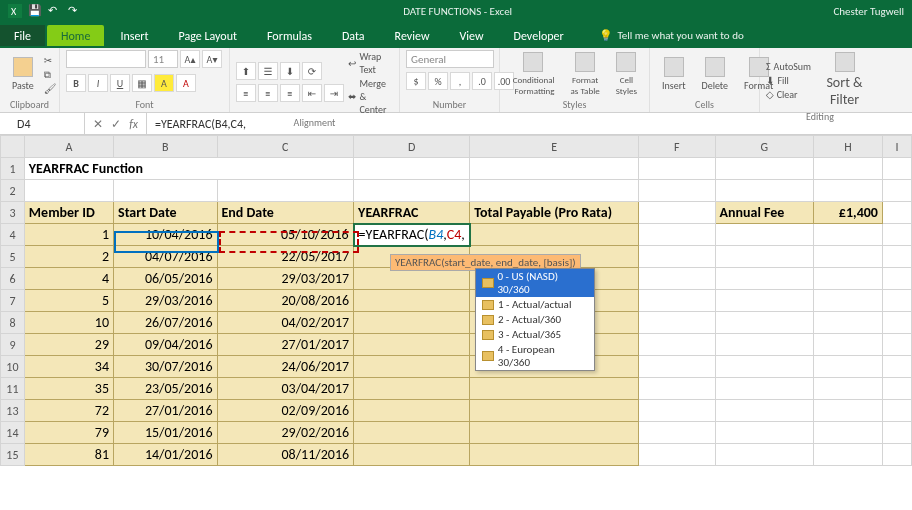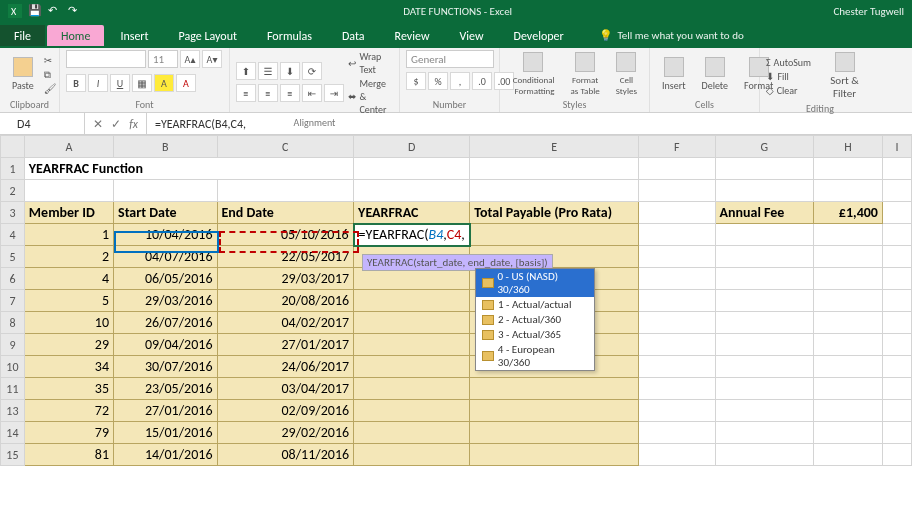--- a/index.html
+++ b/index.html
@@ -4,21 +4,21 @@
 <style>
 * { margin:0; padding:0; box-sizing:border-box; font-family:Calibri,Arial,sans-serif; }
 body { background:#fff; width:912px; height:510px; overflow:hidden; font-size:12px; color:#333; }
 .titlebar { background:#0b6b3a; height:22px; display:flex; align-items:center; color:#fff; font-size:11px; padding:0 8px; justify-content:space-between; }
 .titlebar .center { flex:1; text-align:center; opacity:.9; }
 .titlebar .right { opacity:.9; }
 .qat { display:flex; gap:6px; align-items:center; }
 .qat span { width:14px; height:14px; display:inline-block; }
 .tabs { background:#0b6b3a; height:26px; display:flex; align-items:center; gap:2px; color:#fff; font-size:12px; }
 .tab { padding:4px 14px 3px; cursor:pointer; }
-.tab.active { background:#f9a8d4; color:#1a6b3a; border-radius:2px 2px 0 0; }
+.tab.active { background:#84cc16; color:#1a6b3a; border-radius:2px 2px 0 0; }
 .tab.file { background:#14522e; }
 .tellme { margin-left:20px; font-size:11px; opacity:.9; display:flex; align-items:center; gap:4px; }
 .ribbon { background:#f3f3f3; height:65px; border-bottom:1px solid #d0d0d0; display:flex; font-size:10px; color:#555; }
 .group { border-right:1px solid #e0e0e0; padding:2px 6px 0; display:flex; flex-direction:column; justify-content:space-between; }
 .group-label { text-align:center; color:#777; font-size:10px; padding-bottom:1px; }
 .group-body { display:flex; gap:4px; align-items:center; flex:1; }
 .big-btn { display:flex; flex-direction:column; align-items:center; gap:2px; padding:2px 6px; cursor:pointer; }
 .big-btn .ico { width:20px; height:20px; background:#ddd; border:1px solid #bbb; }
 .small-btn { width:20px; height:18px; border:1px solid #d8d8d8; background:#fff; display:inline-flex; align-items:center; justify-content:center; }
 .font-row { display:flex; gap:2px; margin-bottom:2px; }
@@ -37,21 +37,21 @@
 .col-A{width:90px;} .col-B{width:105px;} .col-C{width:140px;} .col-D{width:96px;} .col-E{width:170px;} .col-F{width:80px;} .col-G{width:100px;} .col-H{width:70px;} .col-I{width:30px;}
 .tbl-title { font-size:22px; font-weight:bold; color:#000; }
 .hdr-cell { background:#f4e7b8 !important; font-weight:bold; border:1px solid #b8a560 !important; color:#000; }
 .data-cell { background:#f4e7b8 !important; border:1px solid #b8a560 !important; color:#000; text-align:right; }
 .data-cell.left { text-align:left; }
 .sel-cell { background:#fff !important; border:2px solid #217346 !important; padding:0 3px; }
 .ref1 { color:#0070c0;font-style:italic; }
 .ref2 { color:#c00000; }
 .ref-box-blue { position:absolute; border:2px solid #0070c0; pointer-events:none; }
 .ref-box-red { position:absolute; border:2px dashed #c00000; pointer-events:none; }
-.tooltip { position:absolute; background:#c4b5fd; border:1px solid #aaa; font-size:11px; padding:1px 4px; color:#555; }
+.tooltip { position:absolute; background:#fdba74; border:1px solid #aaa; font-size:11px; padding:1px 4px; color:#555;margin-left:28px; }
 .intelli { position:absolute; background:#fff; border:1px solid #888; font-size:11px; box-shadow:2px 2px 4px rgba(0,0,0,.2); }
 .intelli .item { padding:1px 6px; display:flex; align-items:center; gap:4px; }
 .intelli .item.sel { background:#2a6fcf; color:#fff; }
 .intelli .ico { width:12px; height:10px; background:#e8c060; border:1px solid #b89030; display:inline-block; }
 .intelli-desc { position:absolute; font-size:11px; color:#666; }
 svg.ico { display:block; }
 .stack { display:flex; flex-direction:column; gap:1px; font-size:10px; }
 .stack div { display:flex; align-items:center; gap:3px; cursor:pointer; }
 </style>
 </head>
@@ -223,21 +223,21 @@
             <span>⬇</span>
             <span>Fill</span>
           </div>
         <div>
             <span>◇</span>
             <span>Clear</span>
           </div>
       </div>
       <div class="big-btn">
           <span class="ico"></span>
-          <span style="font-size:11px;text-align:center">Sort &amp; Filter</span>
+          <span style="font-size:14px;text-align:center">Sort &amp; Filter</span>
         </div>
     </div>
     <div class="group-label">Editing</div>
   </div>
 </div>
 
 <div class="namebar">
   <div class="namebox">D4</div>
   <div class="fx-btns">
     <span>✕</span>

